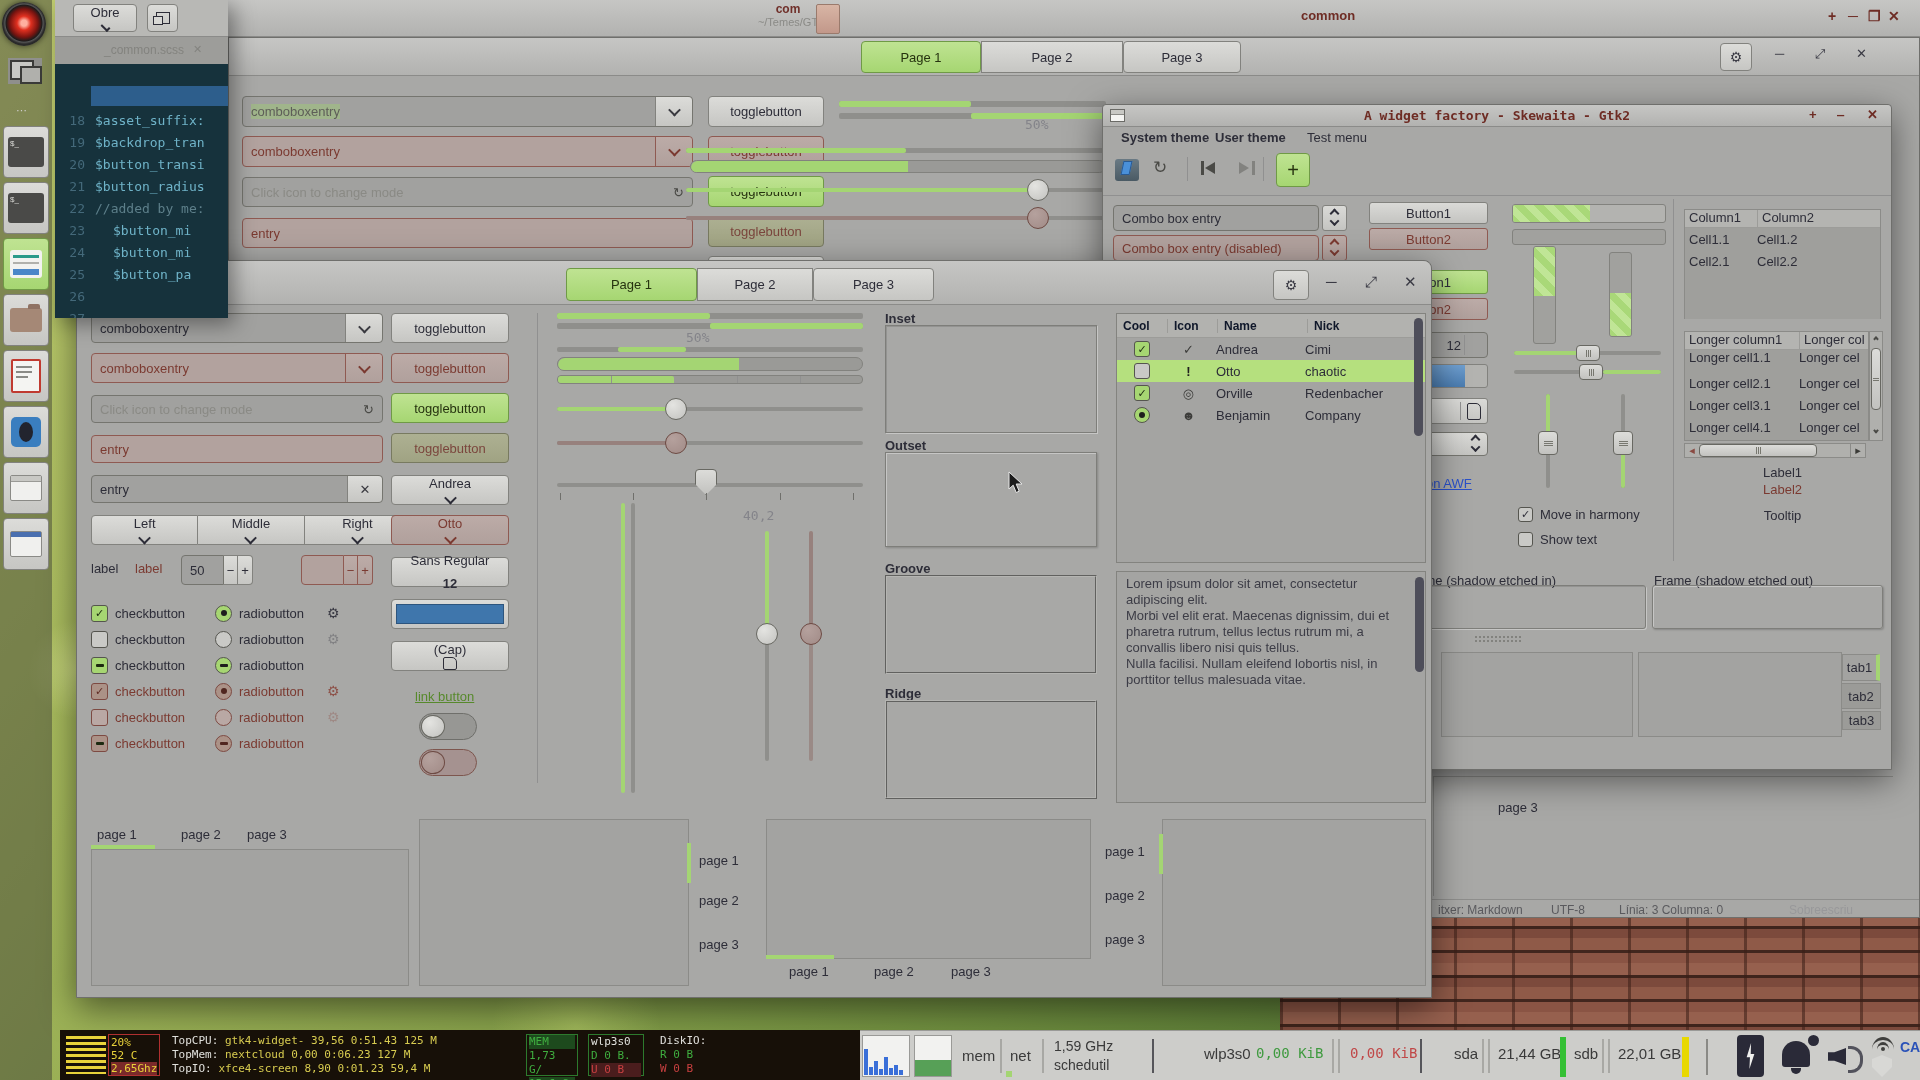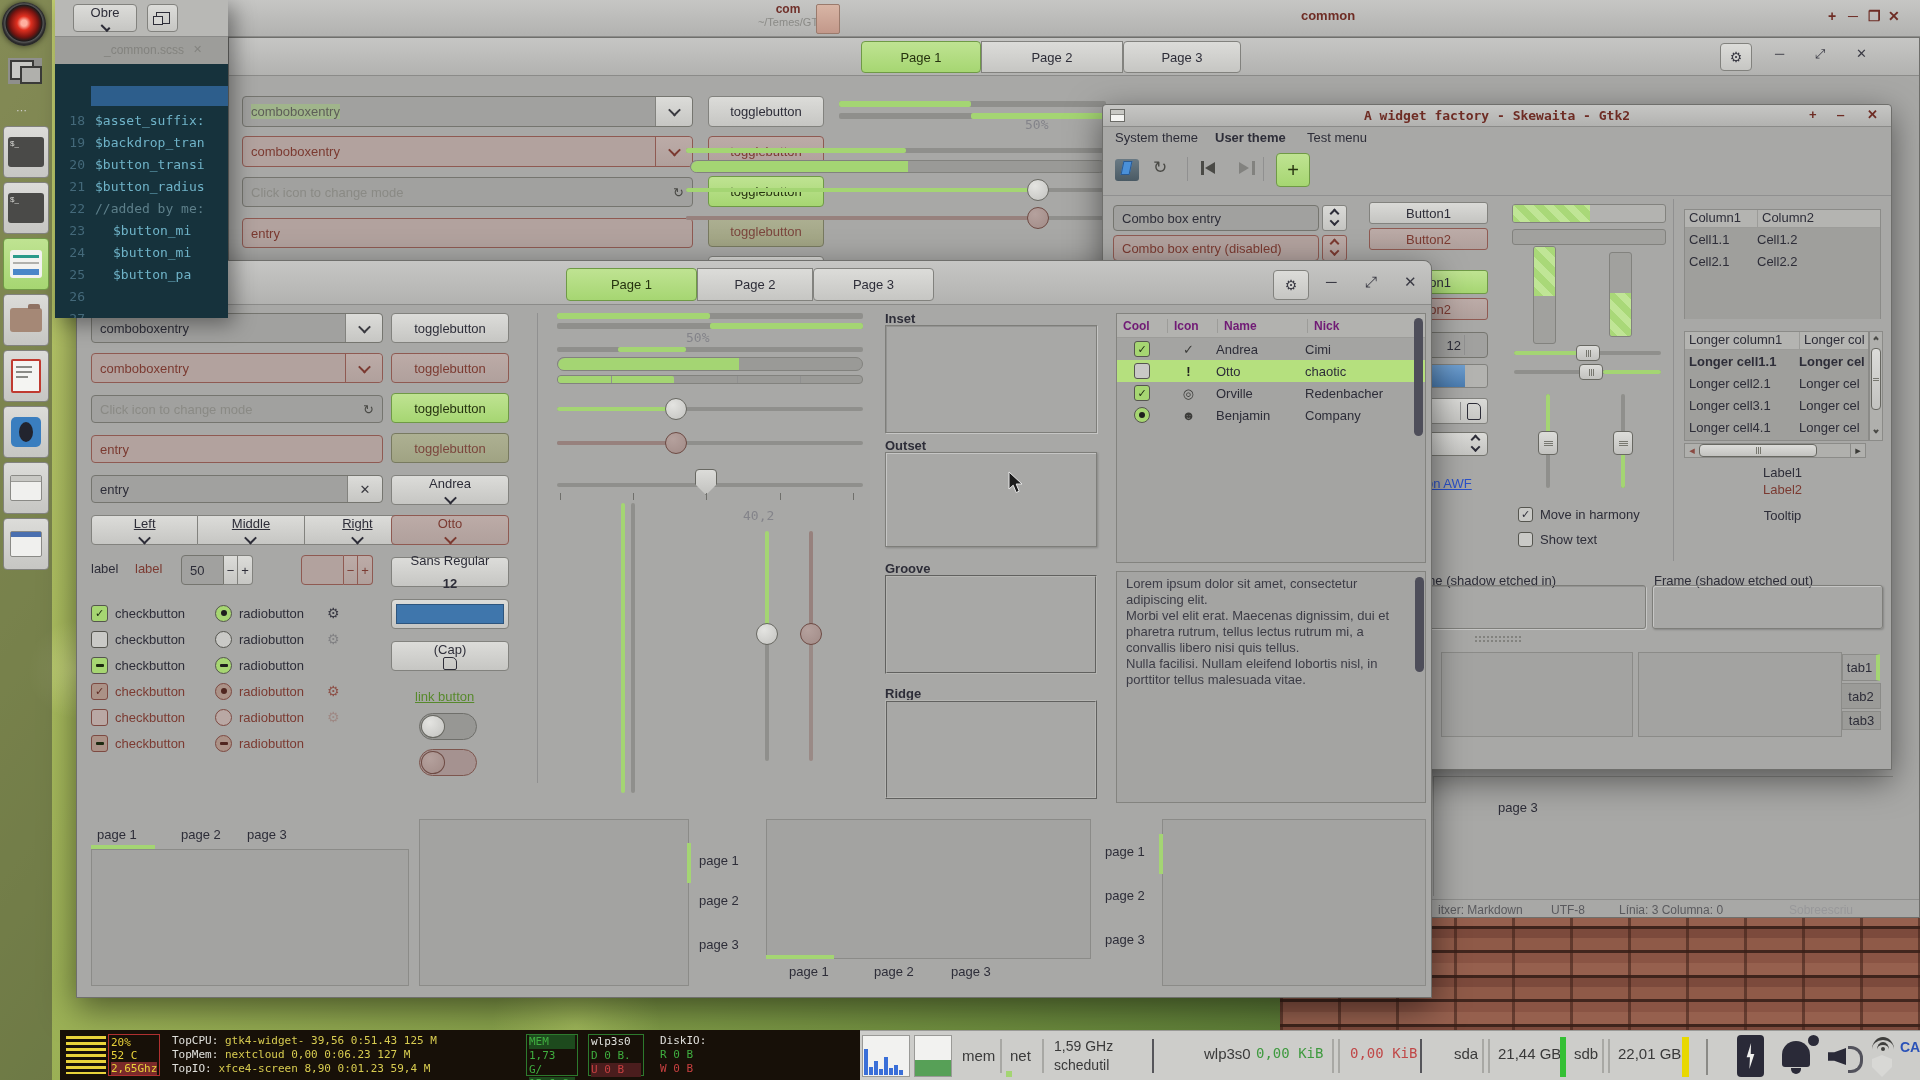--- a/index.html
+++ b/index.html
@@ -173,21 +173,21 @@
   <div class="a tbar" style="left:0;top:0;width:788px;height:22px;border-radius:4px 4px 0 0;">
     <div class="a" style="left:7px;top:4px;width:15px;height:13px;background:#f4f4f2;border:1px solid #6a6a66;">
         <div style="height:4px;background:#c8c8c4;border-bottom:1px solid #8a8a86;"></div>
       </div>
     <div class="a redtitle" style="left:194px;top:3px;width:400px;text-align:center;font-size:13px;font-family:'DejaVu Sans Mono',monospace;">A widget factory - Skewaita - Gtk2</div>
     <span class="a redtitle" style="left:706px;top:2px;">+</span>
     <span class="a redtitle" style="left:734px;top:2px;">‒</span>
     <span class="a redtitle" style="left:764px;top:2px;">✕</span>
   </div>
   <div class="a" style="left:0;top:22px;width:788px;height:22px;">
-    <span class="a" style="left:12px;top:3px;">System theme</span>
+    <span class="a" style="left:18px;top:3px;font-weight:bold;">System theme</span>
     <span class="a" style="left:112px;top:3px;font-weight:bold;">User theme</span>
     <span class="a" style="left:204px;top:3px;">Test menu</span>
   </div>
   <div class="a" style="left:0;top:44px;width:788px;height:44px;">
     <div class="a" style="left:12px;top:10px;width:24px;height:22px;background:linear-gradient(#6a7a84,#4a5a64);border-radius:3px;">
         <div class="a" style="left:7px;top:2px;width:9px;height:14px;background:#4a90d9;transform:skewX(-12deg);border:1px solid #2a5a92;"></div>
       </div>
     <span class="a" style="left:50px;top:8px;font-size:17px;color:#4a4a46;">↻</span>
     <div class="a sep" style="left:84px;top:8px;width:1px;height:24px;"></div>
     <div class="a" style="left:98px;top:12px;width:16px;height:14px;">
@@ -317,21 +317,21 @@
           <span>Cell2.2</span>
         </div>
     </div>
   </div>
   <div class="a" style="left:581px;top:226px;width:185px;height:110px;border:1px solid #8b8b88;overflow:hidden;">
     <div style="display:flex;height:17px;background:#b4b4b1;border-bottom:1px solid #9c9c99;white-space:nowrap;">
       <span class="cellline" style="width:110px;padding-left:4px;">Longer column1</span>
       <span style="padding-left:4px;">Longer col</span>
     </div>
     <div style="background:#9f9f9c;height:91px;white-space:nowrap;">
-      <div style="display:flex;height:22px;align-items:center;font-weight:bold;">
+      <div style="display:flex;height:22px;">
           <span style="width:110px;padding-left:4px;">Longer cell1.1</span>
           <span>Longer cel</span>
         </div>
       <div style="display:flex;height:22px;align-items:center;">
           <span style="width:110px;padding-left:4px;">Longer cell2.1</span>
           <span>Longer cel</span>
         </div>
       <div style="display:flex;height:22px;align-items:center;">
           <span style="width:110px;padding-left:4px;">Longer cell3.1</span>
           <span>Longer cel</span>
@@ -405,21 +405,21 @@
   </div>
   <div class="a entry dis" style="left:14px;top:174px;width:292px;height:28px;">
       <span>entry</span>
     </div>
   <div class="a entry" style="left:14px;top:214px;width:292px;height:28px;padding-right:0;">
     <span>entry</span>
     <span class="sideb" style="margin-left:auto;width:34px;border-radius:0 4px 4px 0;">
         <span>✕</span>
       </span>
   </div>
-  <div class="a" style="left:14px;top:254px;width:320px;height:30px;display:flex;text-decoration:underline;">
+  <div class="a" style="left:14px;top:254px;width:320px;height:30px;display:flex;">
     <div class="btn" style="flex:1;border-radius:4px 0 0 4px;justify-content:space-between;padding:0 8px;">
         <span>Left</span>
         <span class="chv"></span>
       </div>
     <div class="btn" style="flex:1;border-radius:0;border-left:0;justify-content:space-between;padding:0 8px;">
         <span>Middle</span>
         <span class="chv"></span>
       </div>
     <div class="btn" style="flex:1;border-radius:0 4px 4px 0;border-left:0;justify-content:space-between;padding:0 8px;">
         <span>Right</span>
@@ -582,21 +582,21 @@
   <span class="a lbl" style="left:808px;top:50px;font-weight:bold;">Inset</span>
   <div class="a frame-in" style="left:808px;top:64px;width:212px;height:108px;"></div>
   <span class="a lbl" style="left:808px;top:177px;font-weight:bold;">Outset</span>
   <div class="a frame-out" style="left:808px;top:191px;width:212px;height:95px;"></div>
   <span class="a lbl" style="left:808px;top:300px;font-weight:bold;">Groove</span>
   <div class="a frame-groove" style="left:808px;top:314px;width:212px;height:99px;"></div>
   <span class="a lbl" style="left:808px;top:425px;font-weight:bold;">Ridge</span>
   <div class="a frame-ridge" style="left:808px;top:439px;width:212px;height:99px;"></div>
 
   <div class="a" style="left:1039px;top:52px;width:310px;height:250px;border:1px solid #83837f;background:#a4a4a2;overflow:hidden;">
-    <div style="display:flex;height:23px;background:#b2b2af;border-bottom:1px solid #9c9c99;font-weight:bold;color:#701a75;font-size:12px;align-items:center;">
+    <div style="display:flex;height:23px;background:#b2b2af;border-bottom:1px solid #9c9c99;font-weight:bold;color:#0f172a;font-size:12px;align-items:center;">
       <span class="cellline" style="width:44px;padding-left:6px;">Cool</span>
       <span class="cellline" style="width:43px;padding-left:6px;">Icon</span>
       <span class="cellline" style="width:83px;padding-left:6px;">Name</span>
       <span style="width:110px;padding-left:6px;">Nick</span>
     </div>
     <div style="display:flex;height:22px;align-items:center;">
       <span style="width:50px;display:flex;justify-content:center;">
           <span class="cb on" style="width:14px;height:14px;">
             <span>✓</span>
           </span>

